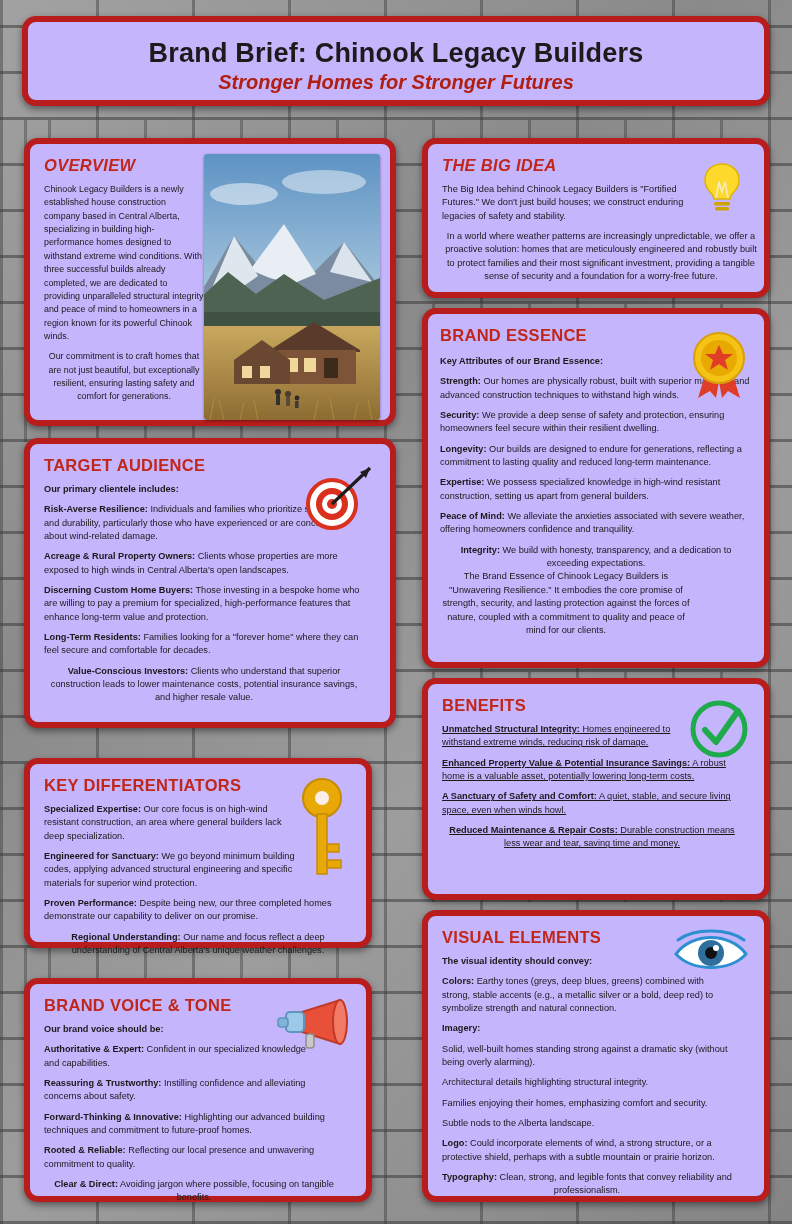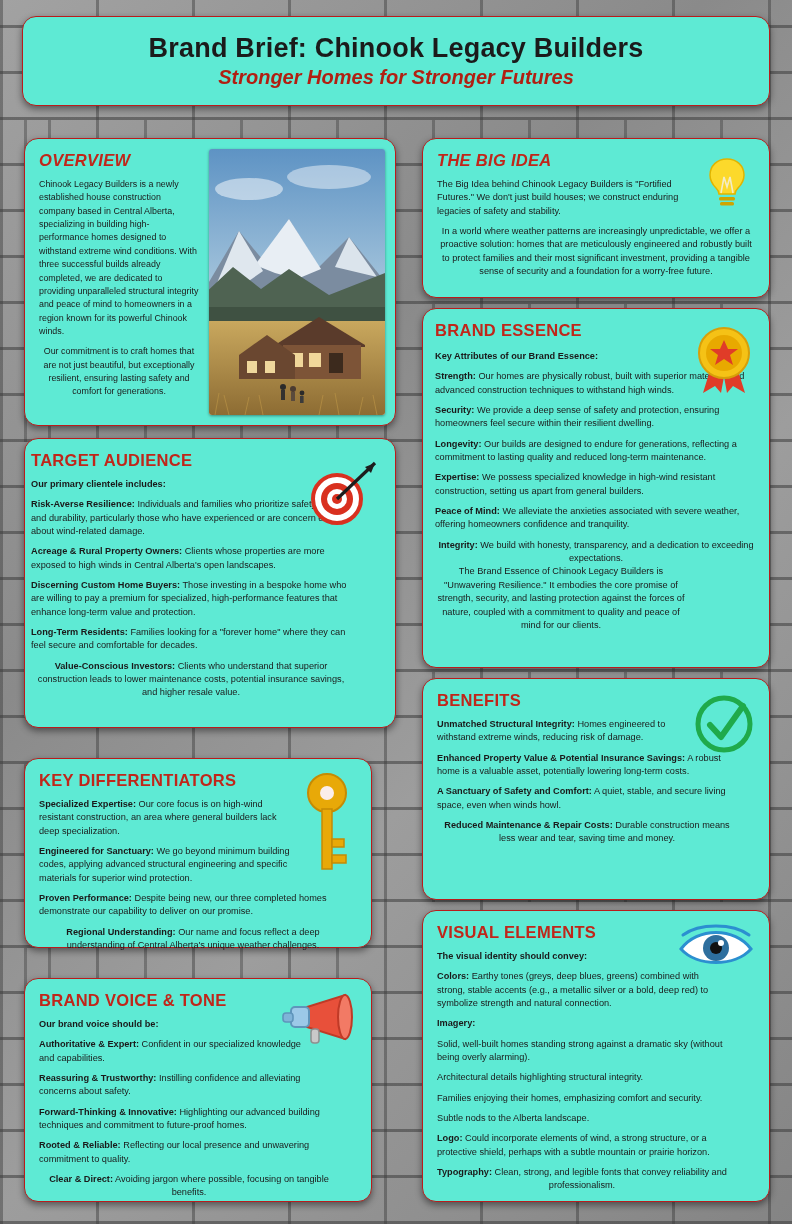--- a/index.html
+++ b/index.html
@@ -45,22 +45,22 @@
     opacity: 0.85;
   }
   .page {
     position: relative;
     z-index: 2;
     width: 792px;
     height: 1224px;
   }
   .card {
     position: absolute;
-    background: #5eead4;
-    border: 1px solid #b91c1c;
+    background: #c4b5fd;
+    border: 6px solid #b91c1c;
     border-radius: 14px;
     box-shadow: 0 3px 7px rgba(0,0,0,0.45);
     box-sizing: border-box;
   }
   .title-card {
     left: 22px;
     top: 16px;
     width: 748px;
     height: 90px;
     padding: 10px 12px;
@@ -137,30 +137,30 @@
   #essence {
     left: 422px; top: 308px; width: 348px; height: 360px;
     padding: 12px 12px;
   }
   #essence .body-text { width: 252px; }
   #essence .attrs { width: 100%; }
 
   
   #audience {
     left: 24px; top: 438px; width: 372px; height: 290px;
-    padding: 12px 6px;
+    padding: 12px 14px;
   }
   #audience .body-text { width: 300px; }
 
   
   #benefits {
     left: 422px; top: 678px; width: 348px; height: 222px;
     padding: 12px 14px;
   }
-  #benefits .body-text { width: 262px; }
+  #benefits .body-text { width: 262px; text-decoration: underline; }
 
   
   #differentiators {
     left: 24px; top: 758px; width: 348px; height: 190px;
     padding: 12px 14px;
   }
   #differentiators .body-text { width: 258px; }
 
   
   #visual {

